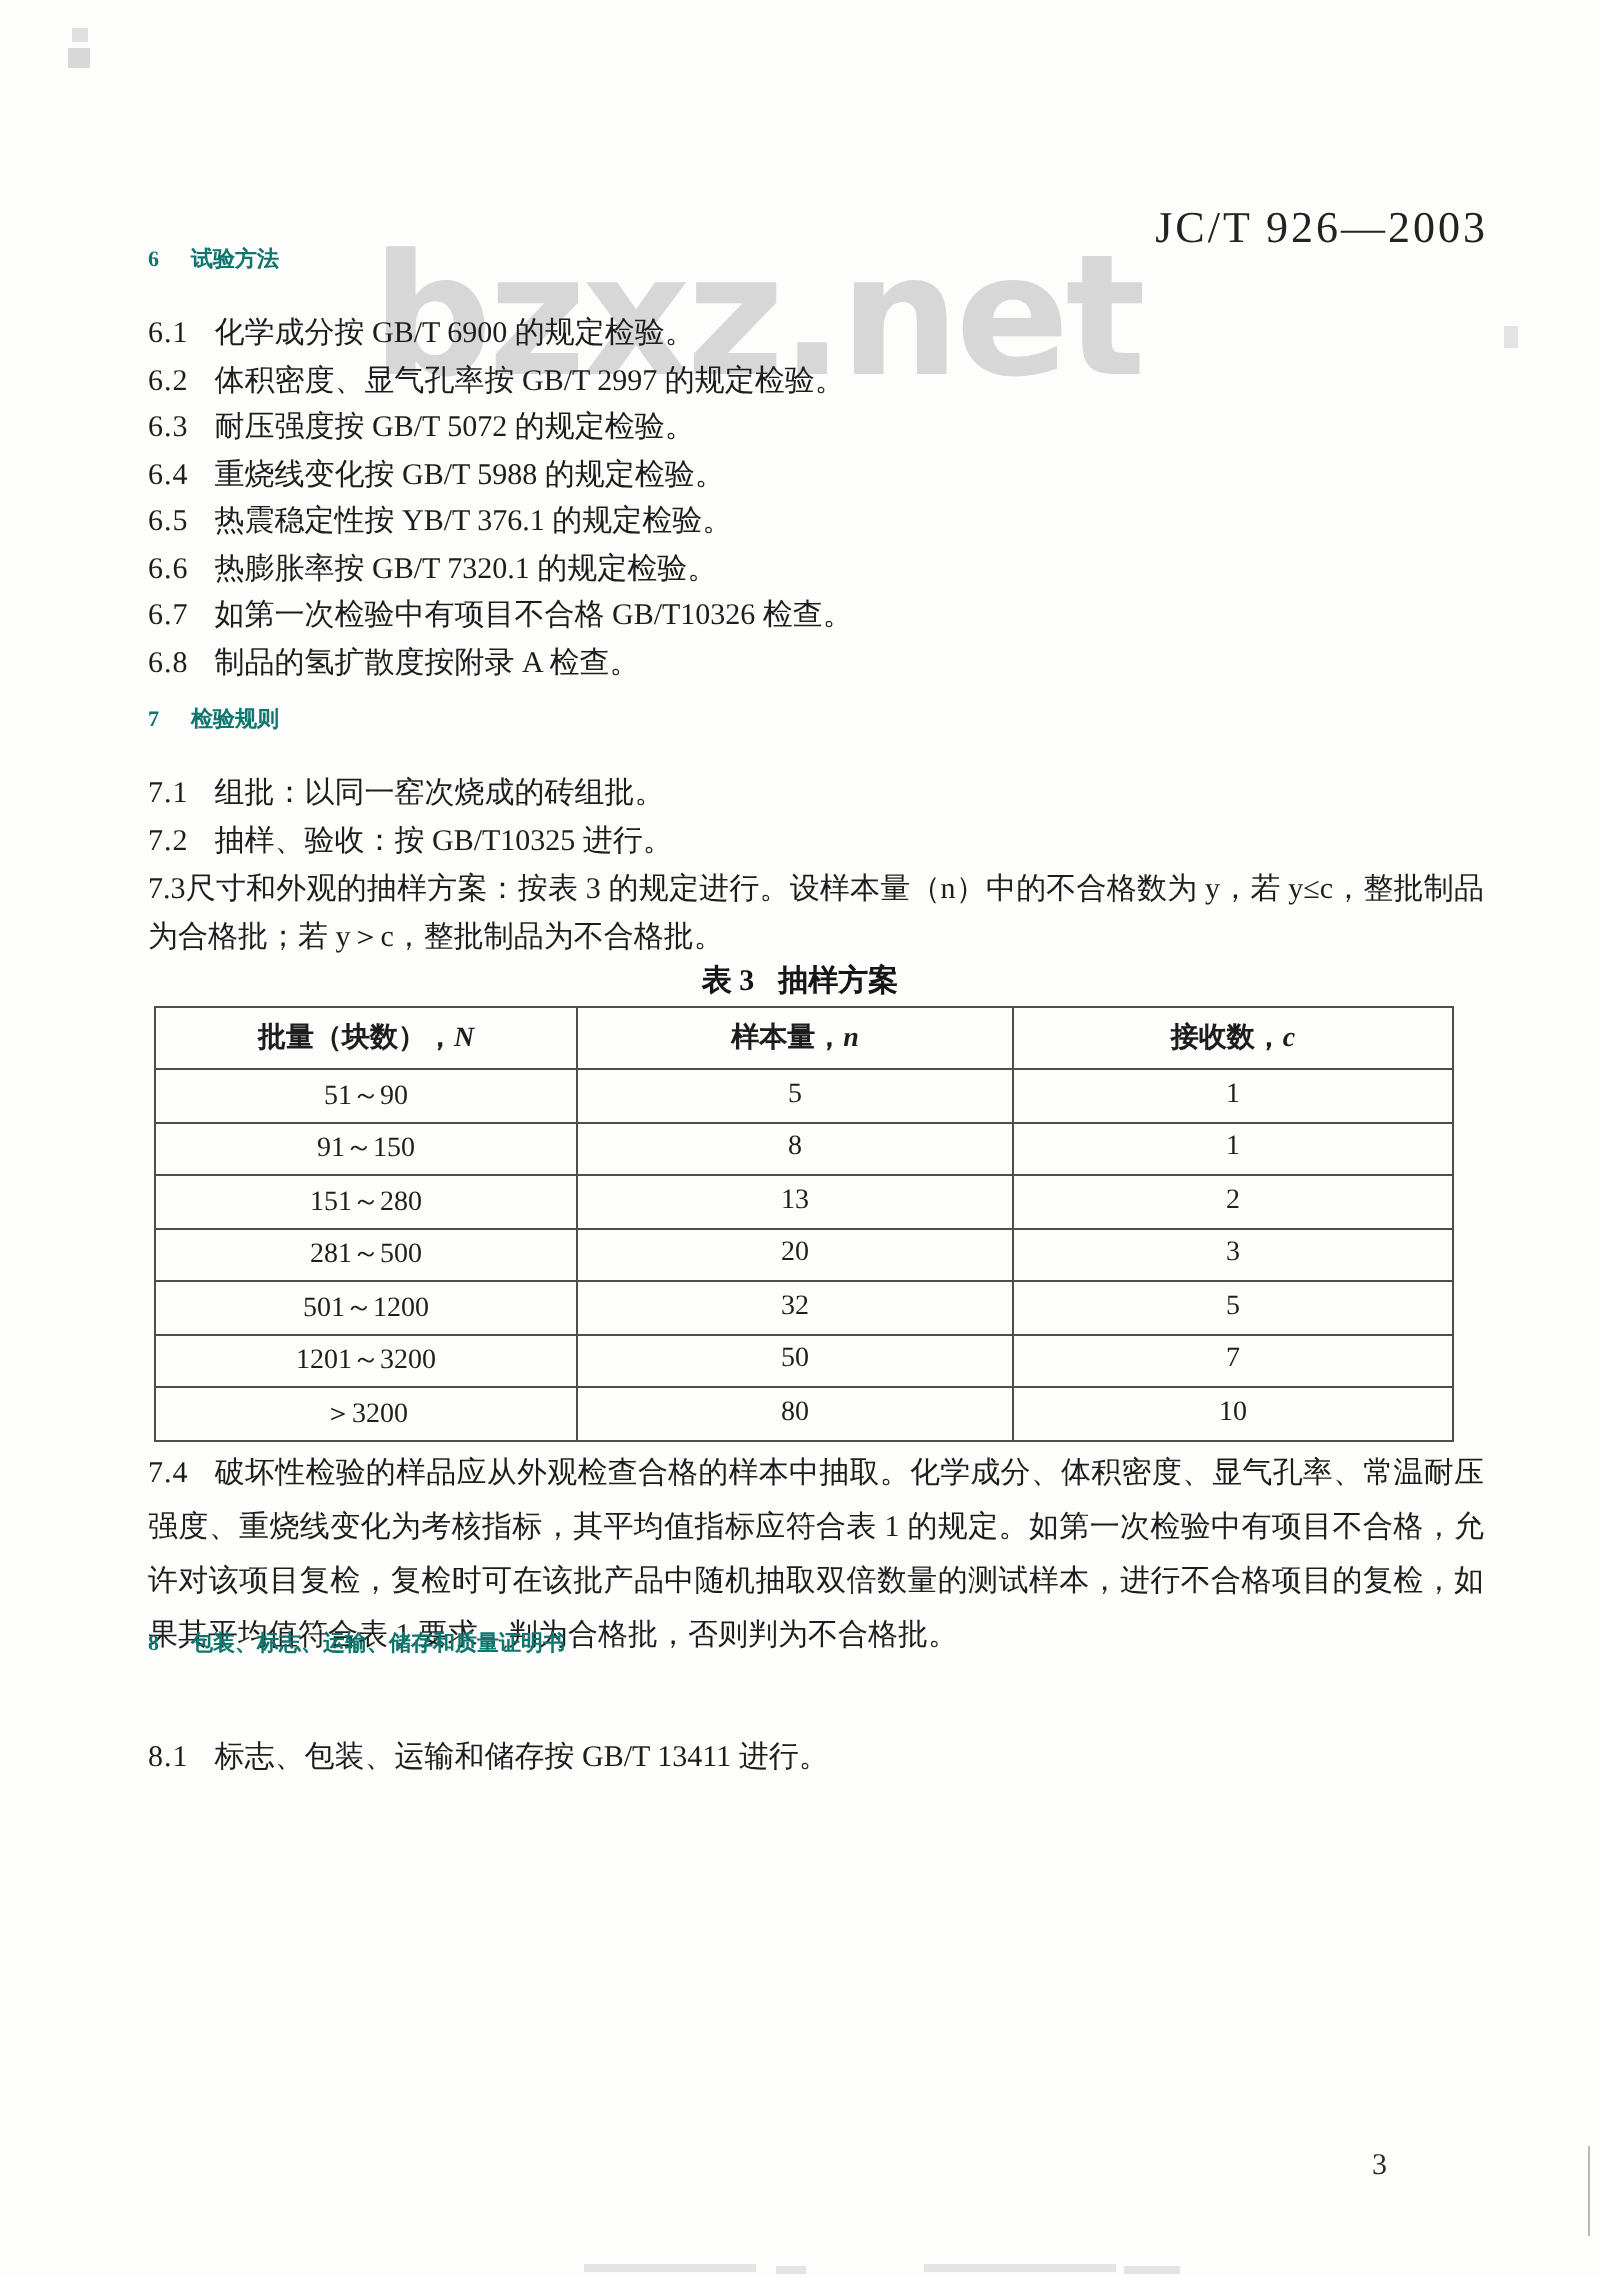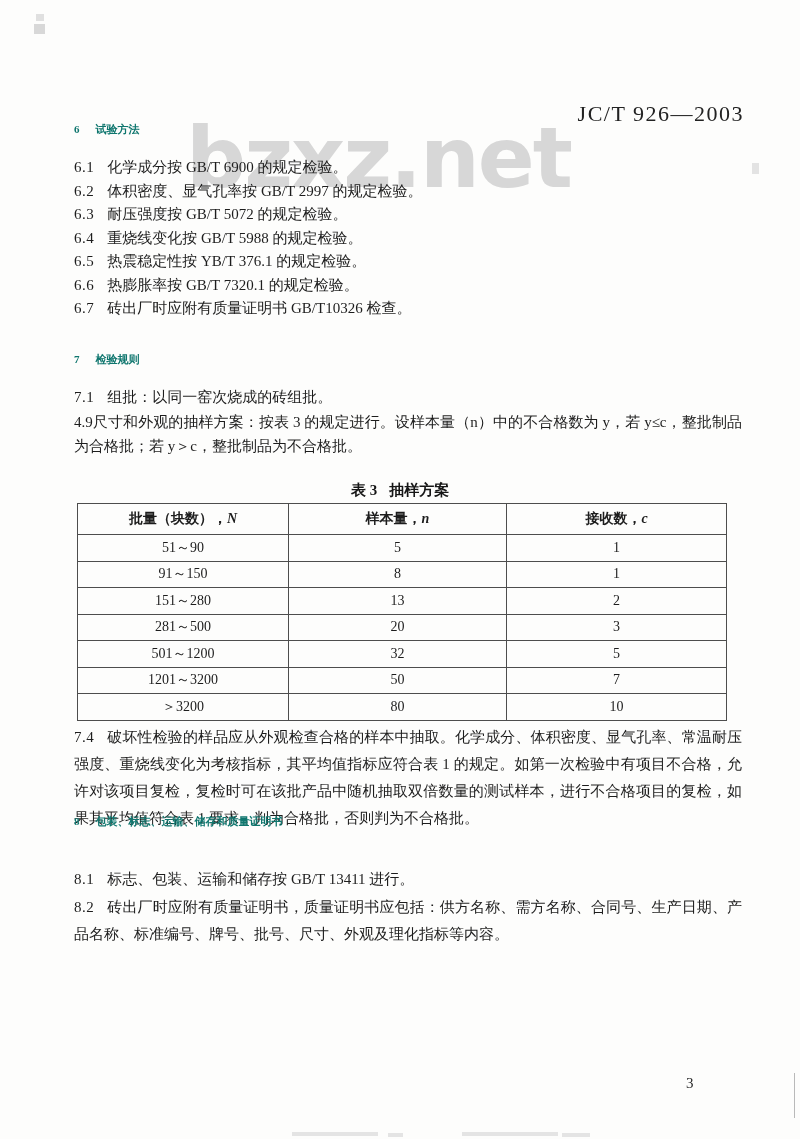--- a/index.html
+++ b/index.html
@@ -103,34 +103,40 @@
     <div class="line">
       <span class="num">6.4</span><span>重烧线变化按 GB/T 5988 的规定检验。</span>
     </div>
     <div class="line">
       <span class="num">6.5</span><span>热震稳定性按 YB/T 376.1 的规定检验。</span>
     </div>
     <div class="line">
       <span class="num">6.6</span><span>热膨胀率按 GB/T 7320.1 的规定检验。</span>
     </div>
     <div class="line">
-      <span class="num">6.7</span><span>砖出厂时应附有质量证明书 GB/T10326 检查。</span>
+      <span class="num">6.7</span><span>如第一次检验中有项目不合格 GB/T10326 检查。</span>
+    </div>
+    <div class="line">
+      <span class="num">6.8</span><span>制品的氢扩散度按附录 A 检查。</span>
     </div>
   </div>
 
   <div class="abs heading" style="top:352px;">
     <span class="num">7</span><span>检验规则</span>
   </div>
 
   <div class="abs textblock" style="top:386px;">
     <div class="line">
       <span class="num">7.1</span><span>组批：以同一窑次烧成的砖组批。</span>
     </div>
+    <div class="line">
+      <span class="num">7.2</span><span>抽样、验收：按 GB/T10325 进行。</span>
+    </div>
     <div class="para2">
-      <span class="num">4.9</span><span>尺寸和外观的抽样方案：按表 3 的规定进行。设样本量（n）中的不合格数为 y，若 y≤c，整批制品为合格批；若 y＞c，整批制品为不合格批。</span>
+      <span class="num">7.3</span><span>尺寸和外观的抽样方案：按表 3 的规定进行。设样本量（n）中的不合格数为 y，若 y≤c，整批制品为合格批；若 y＞c，整批制品为不合格批。</span>
     </div>
   </div>
 
   <div class="abs tbl-caption">
     <span class="cap-label">表 3</span><span>抽样方案</span>
   </div>
 
   <table class="abs t3">
     <thead>
       <tr>
@@ -183,20 +189,17 @@
   </div>
 
   <div class="abs heading" style="top:814px;">
     <span class="num">8</span><span>包装、标志、运输、储存和质量证明书</span>
   </div>
 
   <div class="abs textblock" style="top:868px;">
     <div class="line" style="margin-bottom:2px;">
       <span class="num">8.1</span><span>标志、包装、运输和储存按 GB/T 13411 进行。</span>
     </div>
-    <div class="para">
-      <span class="num">8.2</span><span>砖出厂时应附有质量证明书，质量证明书应包括：供方名称、需方名称、合同号、生产日期、产品名称、标准编号、牌号、批号、尺寸、外观及理化指标等内容。</span>
-    </div>
   </div>
 
   <div class="abs page-no">3</div>
 
 </div>
 
 </body></html>

